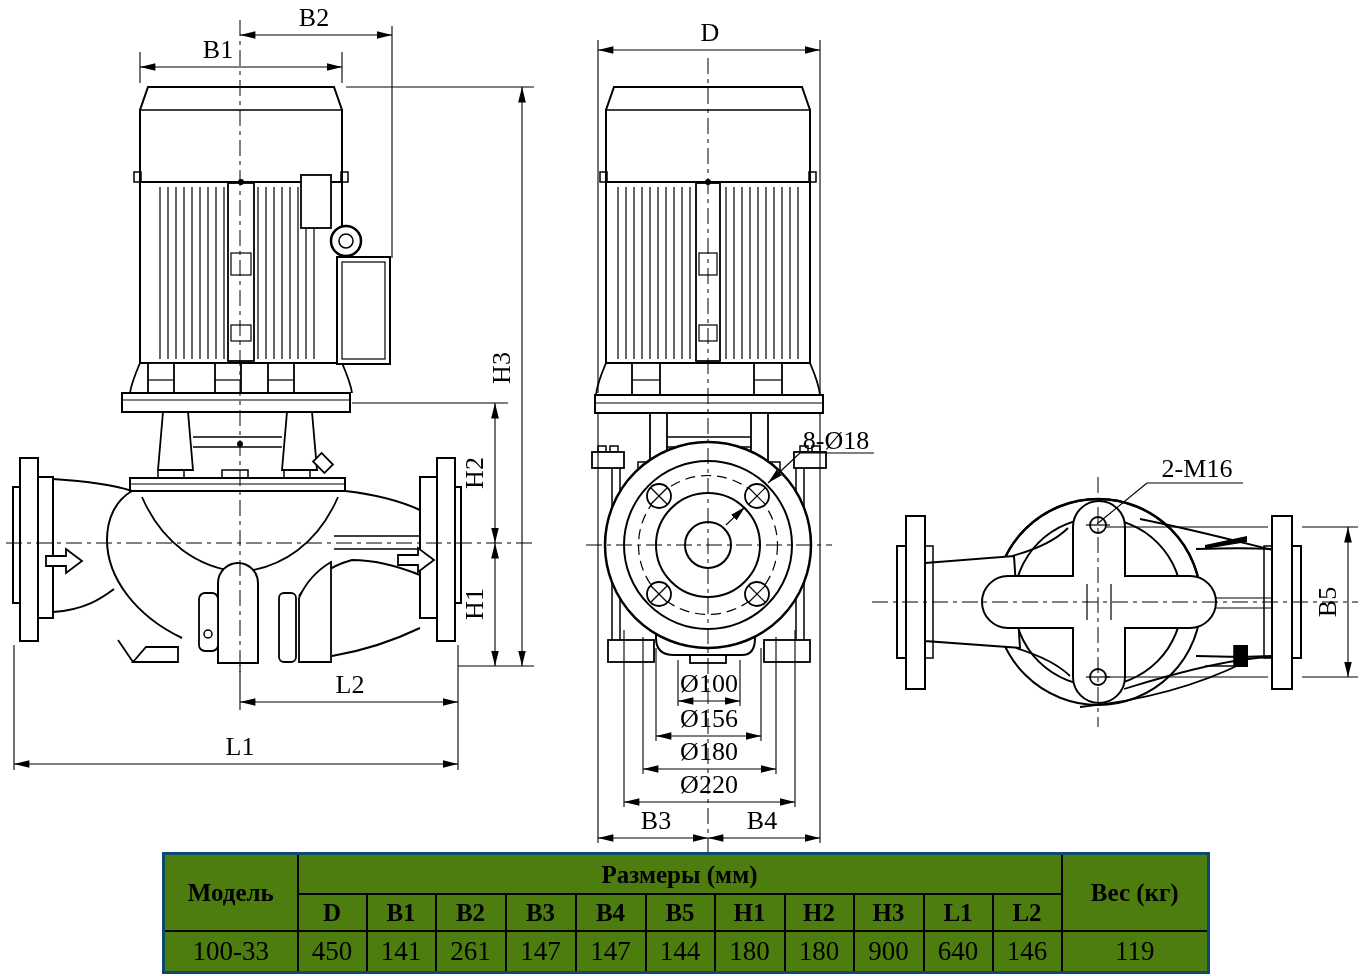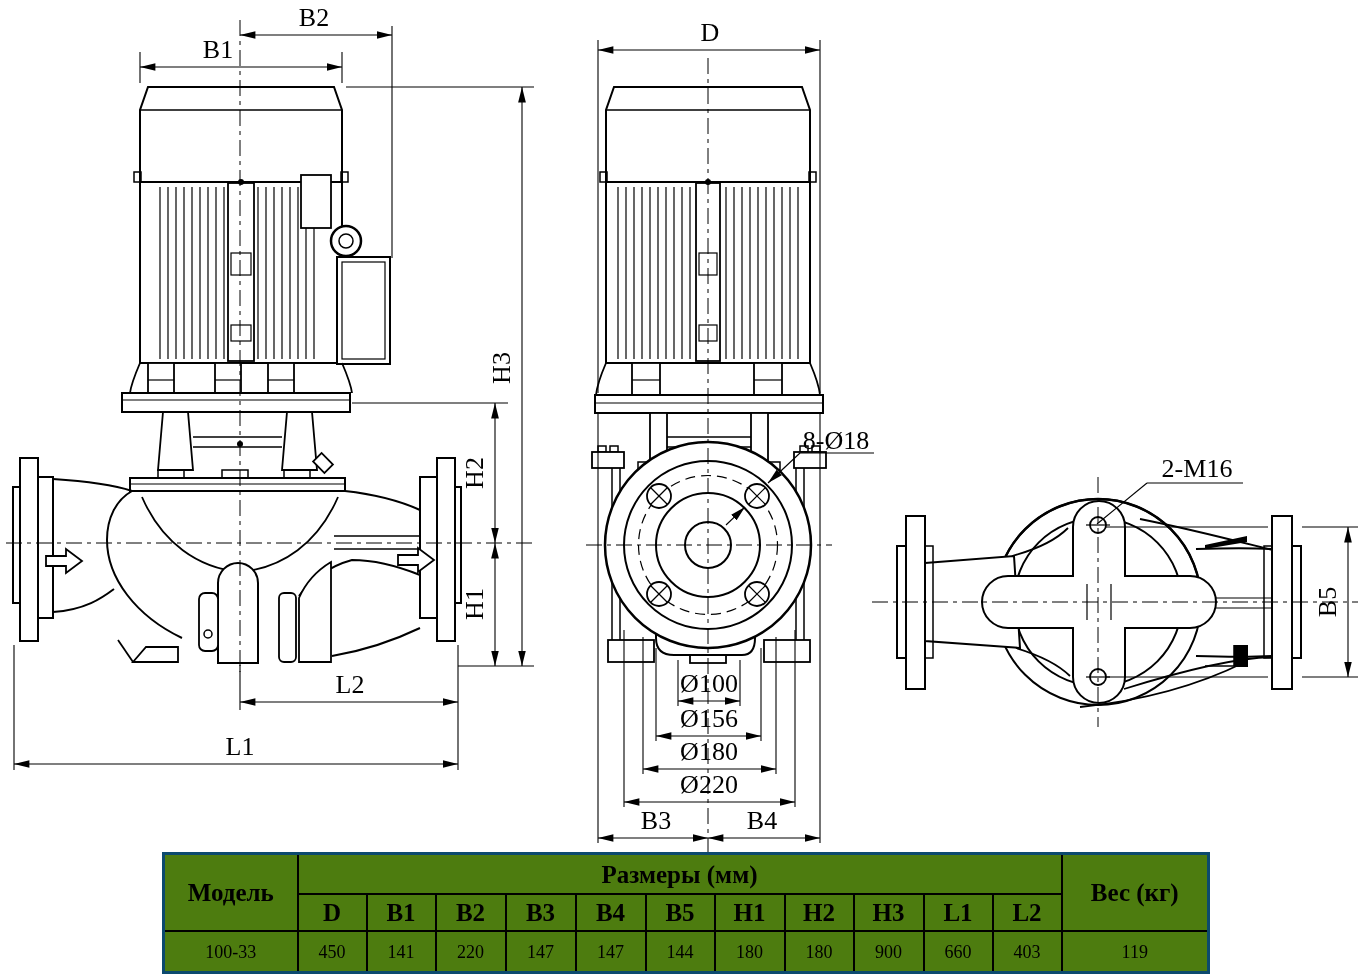--- a/index.html
+++ b/index.html
@@ -16,21 +16,21 @@
   .s15{fill:none;stroke:#000;stroke-width:1.5}
   .s12{fill:none;stroke:#000;stroke-width:1.2}
   .dim{fill:none;stroke:#000;stroke-width:1.1}
   .cl {fill:none;stroke:#000;stroke-width:1;stroke-dasharray:16 5 4 5}
   .dshc{fill:none;stroke:#000;stroke-width:1.2;stroke-dasharray:10 6}
   .blk{fill:#000;stroke:none}
   
   #dim-table{position:absolute;left:162px;top:852px;border-collapse:collapse;table-layout:fixed;
              width:1045px;background:#4d7c0f;border:3px solid #0c4a6e;}
   #dim-table td{border:2px solid #000;text-align:center;vertical-align:middle;padding:0;
-                font-size:18px;color:#000;line-height:1;}
+                font-size:27px;color:#000;line-height:1;}
   #dim-table td.hb{font-weight:bold;font-size:25px;}
   #dim-table tr.r1 td{height:38px;}
   #dim-table tr.r2 td{height:35px;}
   #dim-table tr.r3 td{height:39px;}
 </style>
 </head>
 <body>
 
 <div id="stage">
 
@@ -396,27 +396,27 @@
     <td class="hb">H1</td>
     <td class="hb">H2</td>
     <td class="hb">H3</td>
     <td class="hb">L1</td>
     <td class="hb">L2</td>
   </tr>
   <tr class="r3">
     <td>100-33</td>
     <td>450</td>
     <td>141</td>
-    <td>220</td>
+    <td>261</td>
     <td>147</td>
     <td>147</td>
     <td>144</td>
     <td>180</td>
     <td>180</td>
     <td>900</td>
-    <td>660</td>
-    <td>403</td>
+    <td>640</td>
+    <td>146</td>
     <td>119</td>
   </tr>
 </tbody>
     </table>
 
 </div>
 
 </body></html>

